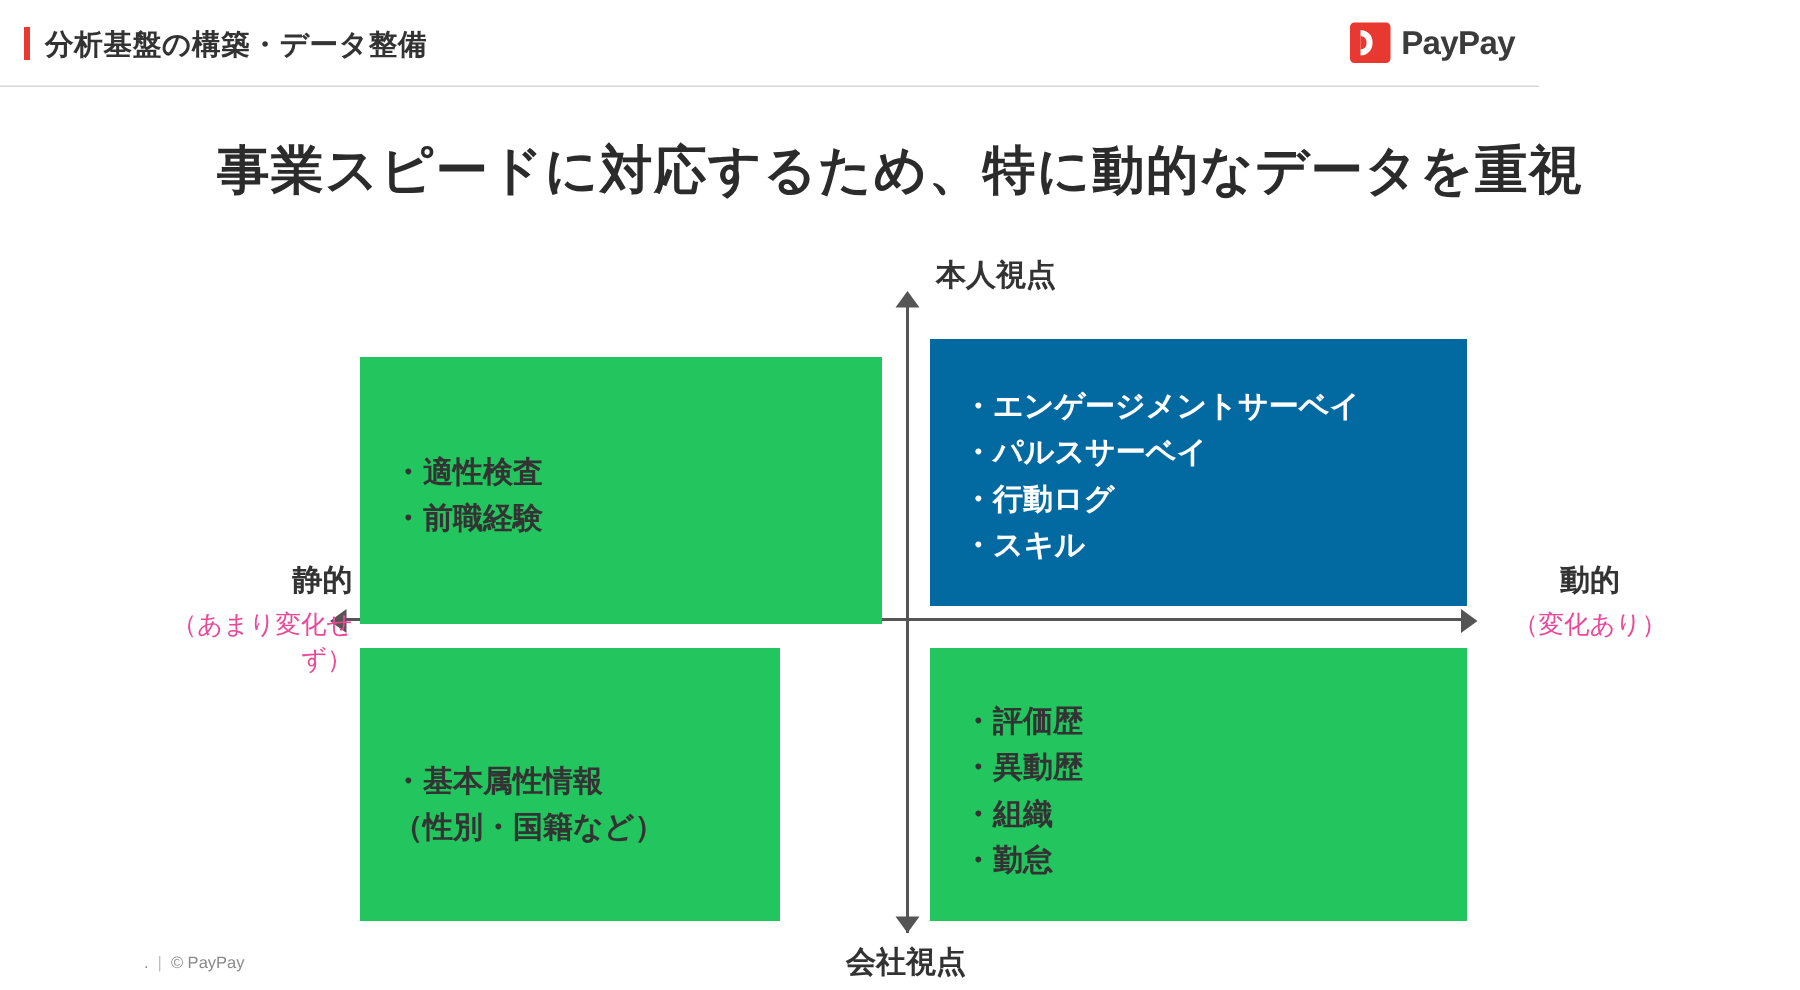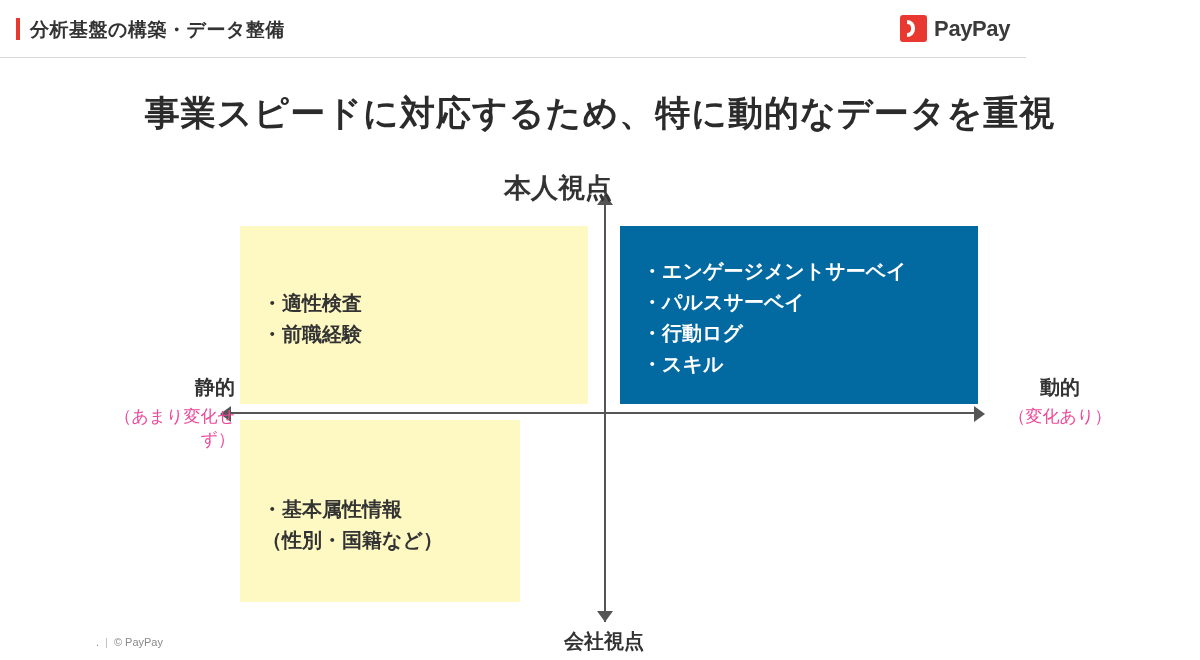--- a/index.html
+++ b/index.html
@@ -164,22 +164,22 @@
     border-bottom: 8px solid transparent;
     border-left: 11px solid #555555;
   }
 
   
   .label-top {
     position: absolute;
     left: 504px;
     top: 0px;
     width: 200px;
-    text-align: left;
-    font-size: 27px;
+    text-align: right;
+    font-size: 20px;
     font-weight: bold;
     color: #333333;
   }
   .label-bottom {
     position: absolute;
     left: 504px;
     top: 458px;
     width: 200px;
     text-align: center;
     font-size: 20px;
@@ -214,21 +214,21 @@
     display: block;
     margin-top: 5px;
   }
 
   
   .quad {
     position: absolute;
     box-sizing: border-box;
     padding: 18px 22px;
   }
-  .quad.grey { background: #fef9c3; }
+  .quad.grey { background: #22c55e; margin-top: 12px; }
   .quad.red  { background: #0369a1; }
 
   .q-tl { left: 240px;  top: 56px;  width: 348px; height: 178px; }
   .q-tr { left: 620px;  top: 56px;  width: 358px; height: 178px; }
   .q-bl { left: 240px;  top: 250px; width: 280px; height: 182px; }
   .q-br { left: 620px;  top: 250px; width: 358px; height: 182px; }
 
   .quad ul {
     list-style: none;
     margin: 0;
@@ -313,19 +313,27 @@
     </ul>
   </div>
 
   <div class="quad grey q-bl">
     <ul>
       <li>・基本属性情報</li>
       <li>（性別・国籍など）</li>
     </ul>
   </div>
 
+  <div class="quad grey q-br">
+    <ul>
+      <li>・評価歴</li>
+      <li>・異動歴</li>
+      <li>・組織</li>
+      <li>・勤怠</li>
+    </ul>
+  </div>
 </div>
 
 <div class="footer">
   <span>.</span>
   <span class="footer-sep">|</span>
   <span>© PayPay</span>
 </div>
 
 </body></html>

